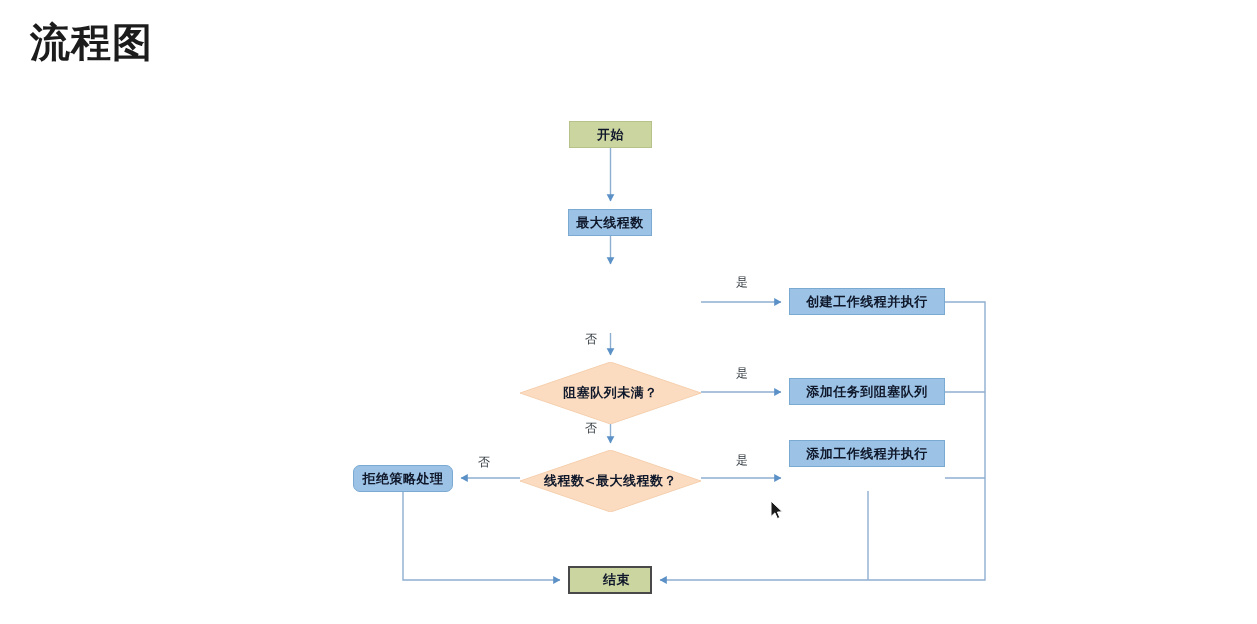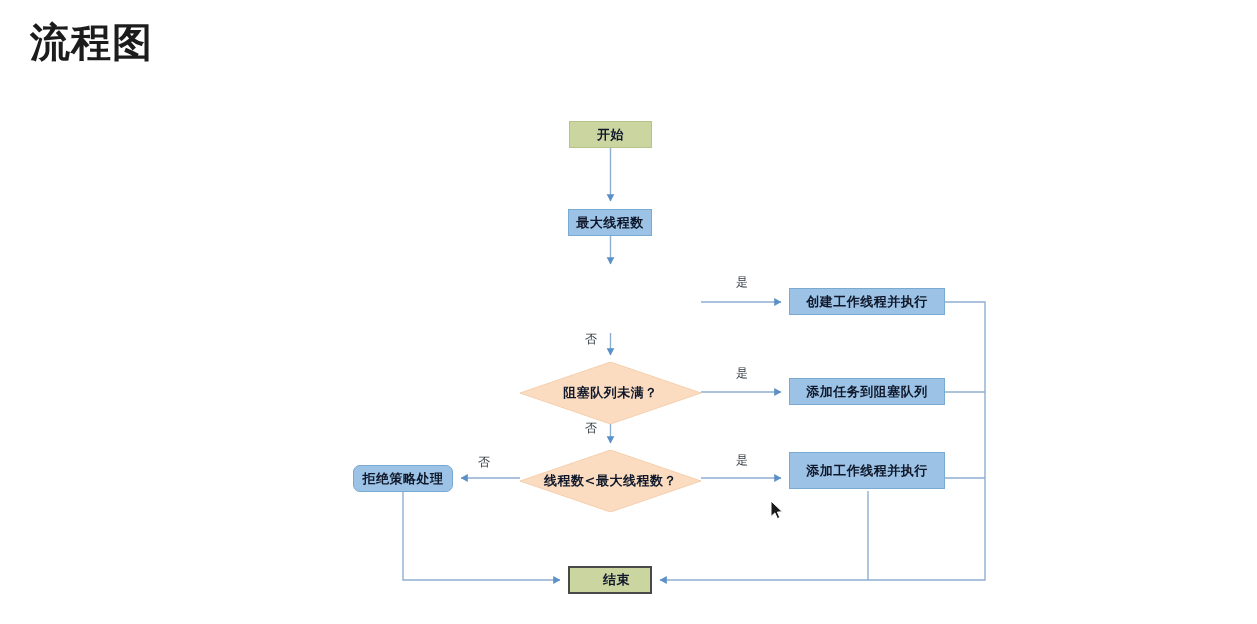--- a/index.html
+++ b/index.html
@@ -183,21 +183,21 @@
     <span>添加任务到阻塞队列</span>
   </div>
 
   <div class="node decision" style="left:520px; top:450px; width:181px; height:62px;align-items:center;">
     <svg class="diamond-shape" viewBox="0 0 181 62" preserveAspectRatio="none" xmlns="http://www.w3.org/2000/svg">
       <polygon points="90.5,0 181,31 90.5,62 0,31" fill="#fbdcc0" stroke="#f5cfae" stroke-width="1"></polygon>
     </svg>
     <span class="diamond-label">线程数&lt;最大线程数？</span>
   </div>
 
-  <div class="node process" style="left:789px; top:452px; width:156px; height:37px;">
+  <div class="node process" style="left:789px; top:440px; width:156px; height:27px;">
     <span>添加工作线程并执行</span>
   </div>
 
   <div class="node process" style="left:353px; top:465px; width:100px; height:27px;border-radius:7px;">
     <span>拒绝策略处理</span>
   </div>
 
   <div class="node terminator selected" style="left:568px; top:566px; width:84px; height:28px;">
     <span>结束</span>
   </div>

